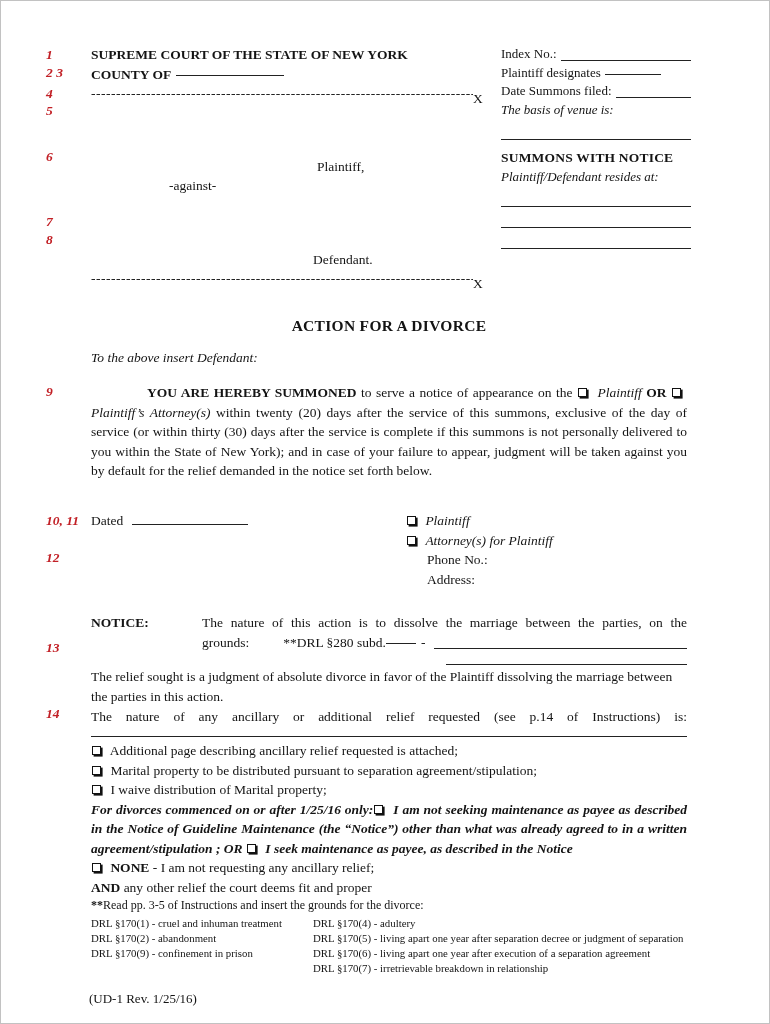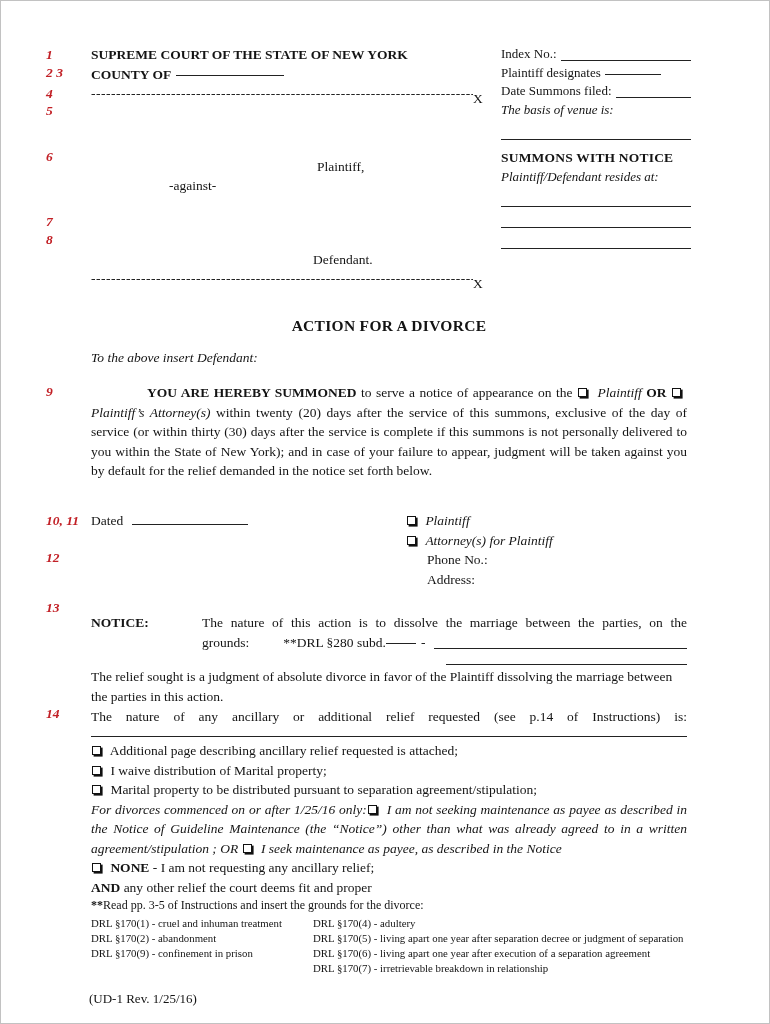--- a/index.html
+++ b/index.html
@@ -6,21 +6,21 @@
   html,body { background:#9a9a9a; }
   .page {
     position:relative; width:770px; height:1024px; margin:0 auto;
     background:#ffffff; border:1px solid #c2c2c2;
     font-family:"Liberation Serif","DejaVu Serif",serif;
     color:#141414; font-size:13.5px; line-height:19px;
     overflow:hidden;
   }
   .b  { font-weight:bold; }
   .i  { font-style:italic; }
-  .bi { font-weight:normal; font-style:italic; }
+  .bi { font-weight:bold; font-style:italic; }
   .just { text-align:justify; }
   .jl { text-align:justify; text-align-last:justify; }
 
   
   .mnum {
     position:absolute; left:45px; color:var(--accent-red,#c22026);
     font-weight:bold; font-style:italic; font-size:13.5px; white-space:nowrap;
   }
 
   
@@ -82,21 +82,21 @@
   <span class="mnum" style="top:44px">1</span>
   <span class="mnum" style="top:62px">2 3</span>
   <span class="mnum" style="top:83px">4</span>
   <span class="mnum" style="top:100px">5</span>
   <span class="mnum" style="top:146px">6</span>
   <span class="mnum" style="top:211px">7</span>
   <span class="mnum" style="top:229px">8</span>
   <span class="mnum" style="top:381px">9</span>
   <span class="mnum" style="top:510px">10, 11</span>
   <span class="mnum" style="top:547px">12</span>
-  <span class="mnum" style="top:597px">13</span>
+  <span class="mnum" style="top:637px">13</span>
   <span class="mnum" style="top:703px">14</span>
 
   <div class="caption">
     <div class="b">SUPREME COURT OF THE STATE OF NEW YORK</div>
     <div class="row" style="margin-top:1px">
       <span class="b">COUNTY OF</span>
       <span class="ul" style="width:108px;margin-left:5px"></span>
     </div>
     <div class="dashrow">
       <span class="dashes">--------------------------------------------------------------------------------------------------------------</span><span>X</span>
@@ -189,25 +189,25 @@
     <div class="blankline"></div>
   </div>
 
   <div class="cbx-list">
     <div>
       <span class="cbx"></span>
       <span>Additional page describing ancillary relief requested is attached;</span>
     </div>
     <div>
       <span class="cbx"></span>
+      <span>Marital property to be distributed pursuant to separation agreement/stipulation;</span>
+    </div>
+    <div>
+      <span class="cbx"></span>
       <span>I waive distribution of Marital property;</span>
-    </div>
-    <div>
-      <span class="cbx"></span>
-      <span>Marital property to be distributed pursuant to separation agreement/stipulation;</span>
     </div>
     <div class="just">
       <span class="bi">For divorces commenced on or after 1/25/16 only:</span><span class="cbx"></span>
       <span class="bi">I am not seeking  maintenance as payee as described in the Notice of Guideline Maintenance (the “Notice”) other than what was already agreed to in a written agreement/stipulation ; OR</span>
       <span class="cbx"></span>
       <span class="bi">I seek maintenance as payee, as described in the Notice</span>
     </div>
     <div>
       <span class="cbx"></span>
       <span class="b">NONE</span>

